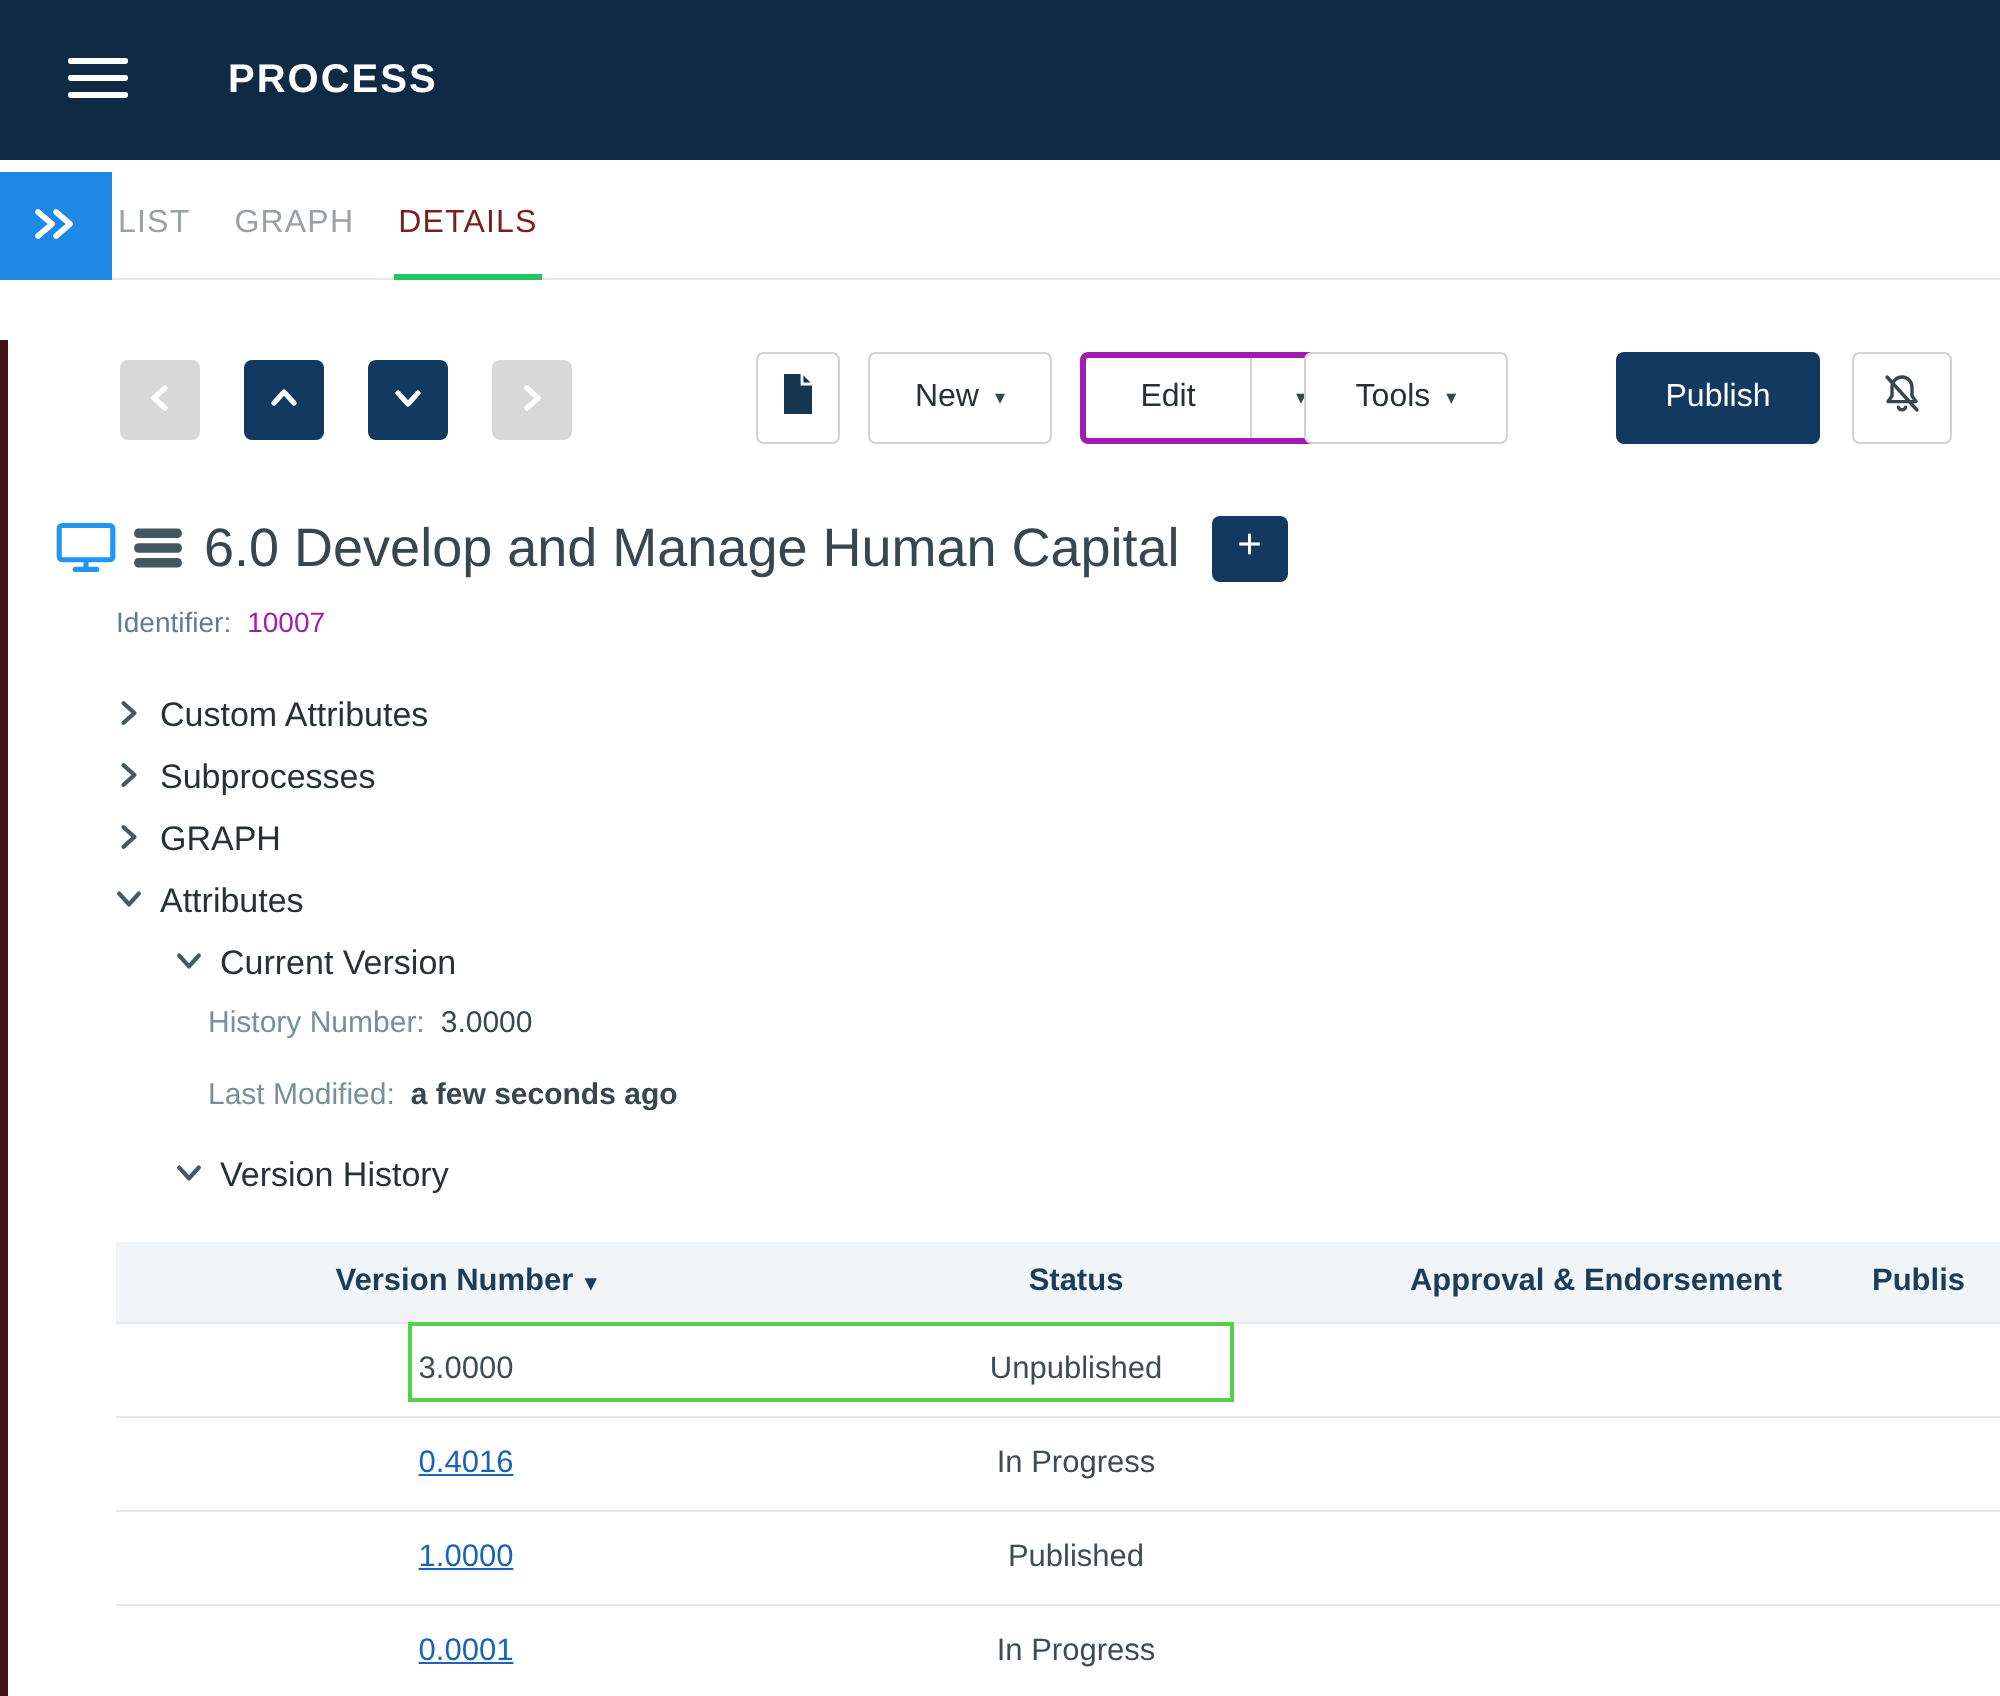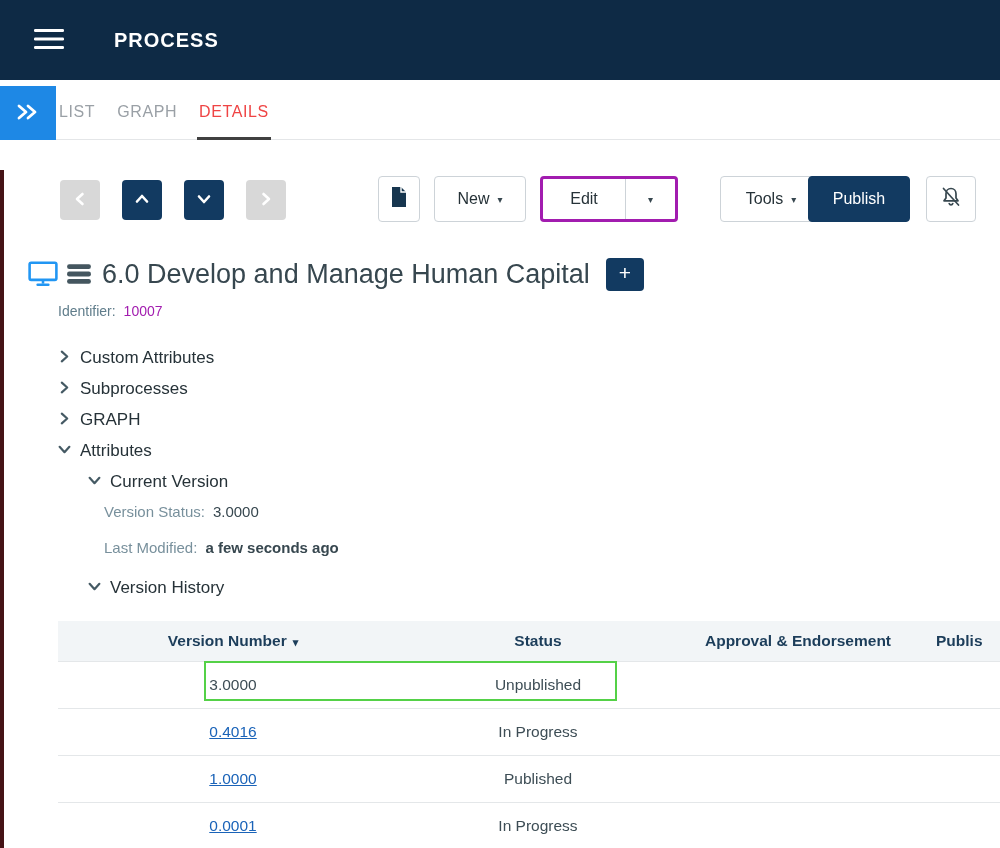--- a/index.html
+++ b/index.html
@@ -10,35 +10,35 @@
   }
   
   .topbar{position:absolute;left:0;top:0;width:1000px;height:80px;background:#0e2a45;display:flex;align-items:center;}
   .hamburger{margin-left:32px;width:34px;height:26px;display:flex;align-items:center;justify-content:center;cursor:pointer;background:none;border:none;padding:0;}
   .topbar-title{margin-left:48px;color:#ffffff;font-size:20px;font-weight:700;letter-spacing:1px;}
   
   .tabrow{position:absolute;left:0;top:86px;width:1000px;height:54px;border-bottom:1px solid #e4e6e8;background:#fff;box-sizing:border-box;}
   .expand-box{position:absolute;left:0;top:0;width:56px;height:54px;background:#1e88e5;border:none;display:flex;align-items:center;justify-content:center;cursor:pointer;}
   .tabs{position:absolute;left:57px;top:0;height:54px;display:flex;}
   .tab{padding:0 2px;margin-right:18px;line-height:51px;font-size:16px;letter-spacing:.6px;color:#9aa0a6;font-weight:500;cursor:pointer;box-sizing:border-box;height:54px;}
-  .tab.active{color:#ef4444;border-bottom:3px solid #404040;}
+  .tab.active{color:#7f1d1d;border-bottom:3px solid #22c55e;}
   
   .side-strip{position:absolute;left:0;top:170px;width:4px;height:678px;background:#451316;}
   
   .navbtn{position:absolute;top:180px;width:40px;height:40px;border-radius:4px;border:none;display:flex;align-items:center;justify-content:center;cursor:pointer;padding:0;}
   .navbtn.disabled{background:#d8d8d8;}
   .navbtn.enabled{background:#123a61;}
   .btn{position:absolute;top:176px;height:46px;background:#ffffff;border:1px solid #cdd3d8;border-radius:4px;display:flex;align-items:center;justify-content:center;font-size:16px;color:#263238;box-sizing:border-box;cursor:pointer;font-family:inherit;padding:0;}
   .btn .caret{font-size:10px;margin-left:8px;color:#37474f;}
   .btn-doc{left:378px;width:42px;}
   .btn-new{left:434px;width:92px;}
   .editgroup{position:absolute;left:540px;top:176px;width:138px;height:46px;border:3px solid #a21caf;border-radius:4px;display:flex;box-sizing:border-box;background:#fff;}
   .edit-main{flex:1;display:flex;align-items:center;justify-content:center;font-size:16px;color:#263238;cursor:pointer;background:none;border:none;font-family:inherit;}
   .edit-caret{width:50px;border-left:1px solid #cdd3d8;display:flex;align-items:center;justify-content:center;cursor:pointer;background:none;border-top:none;border-right:none;border-bottom:none;font-size:10px;color:#37474f;}
-  .btn-tools{left:720px;width:102px;}
+  .btn-tools{left:652px;width:102px;}
   .btn-publish{left:808px;width:102px;background:#123a61;border:1px solid #123a61;color:#ffffff;font-weight:500;}
   .btn-bell{left:926px;width:50px;}
   
   .heading{position:absolute;left:28px;top:254px;height:40px;display:flex;align-items:center;}
   .heading .icon{display:flex;align-items:center;}
   .page-title{margin-left:10px;font-size:27px;font-weight:400;color:#37474f;white-space:nowrap;}
   .plus-btn{margin-left:16px;width:38px;height:33px;background:#123a61;border:none;border-radius:4px;color:#ffffff;font-size:21px;line-height:1;display:flex;align-items:center;justify-content:center;cursor:pointer;padding:0 0 3px 0;}
   .identifier{position:absolute;left:58px;top:303px;font-size:14px;display:flex;}
   .identifier .lbl{color:#607d8b;}
   .identifier .val{color:#a21caf;margin-left:8px;}
@@ -198,21 +198,21 @@
   <span>Attributes</span>
 </div>
 <div class="sec" style="left:88px;top:469px">
   <span><svg width="13" height="13" viewBox="0 0 12 12" fill="none">
         <polyline points="1.5,3.5 6,8.5 10.5,3.5" stroke="#455a64" stroke-width="2" stroke-linecap="round" stroke-linejoin="round"></polyline>
       </svg></span>
   <span>Current Version</span>
 </div>
 
 <div class="kv" style="left:104px;top:503px">
-  <span class="lbl">Version Status:</span>
+  <span class="lbl">History Number:</span>
   <span class="val">3.0000</span>
 </div>
 <div class="kv" style="left:104px;top:539px">
   <span class="lbl">Last Modified:</span>
   <span class="val bold">a few seconds ago</span>
 </div>
 
 <div class="sec" style="left:88px;top:575px">
   <span><svg width="13" height="13" viewBox="0 0 12 12" fill="none">
         <polyline points="1.5,3.5 6,8.5 10.5,3.5" stroke="#455a64" stroke-width="2" stroke-linecap="round" stroke-linejoin="round"></polyline>

